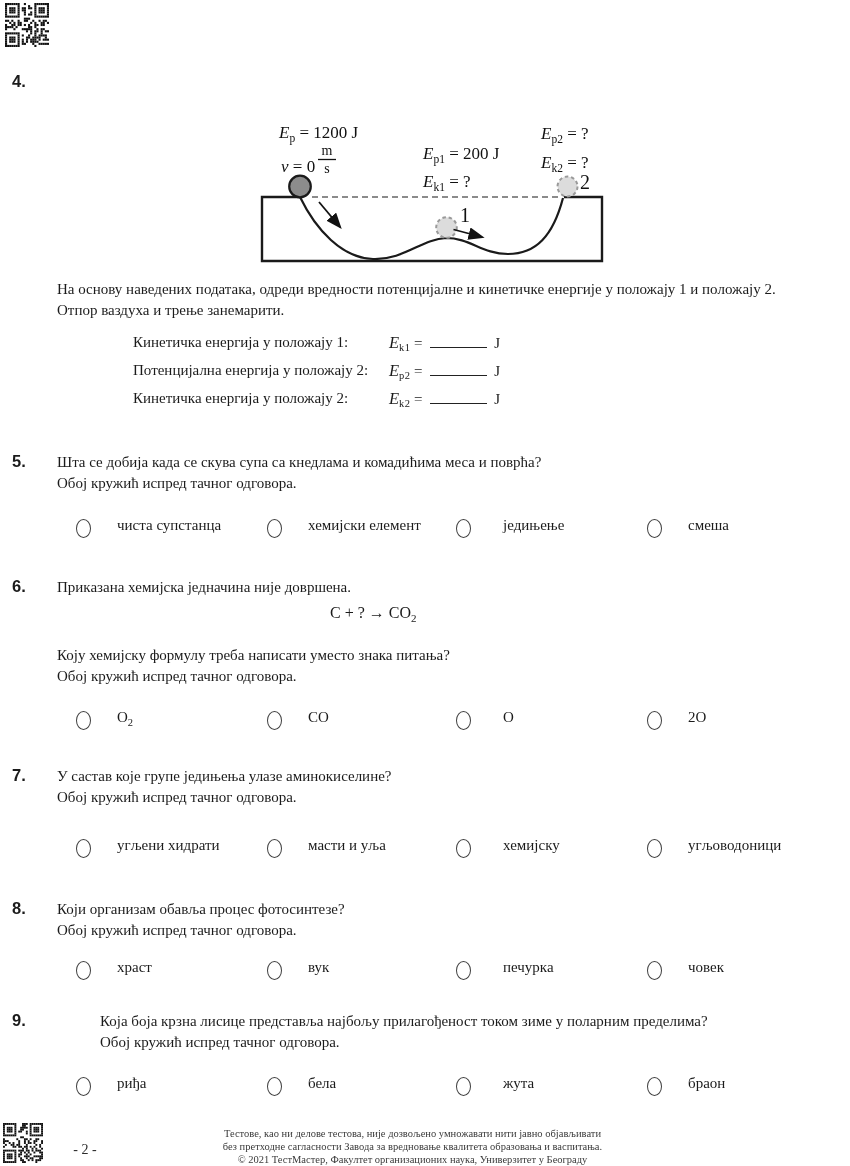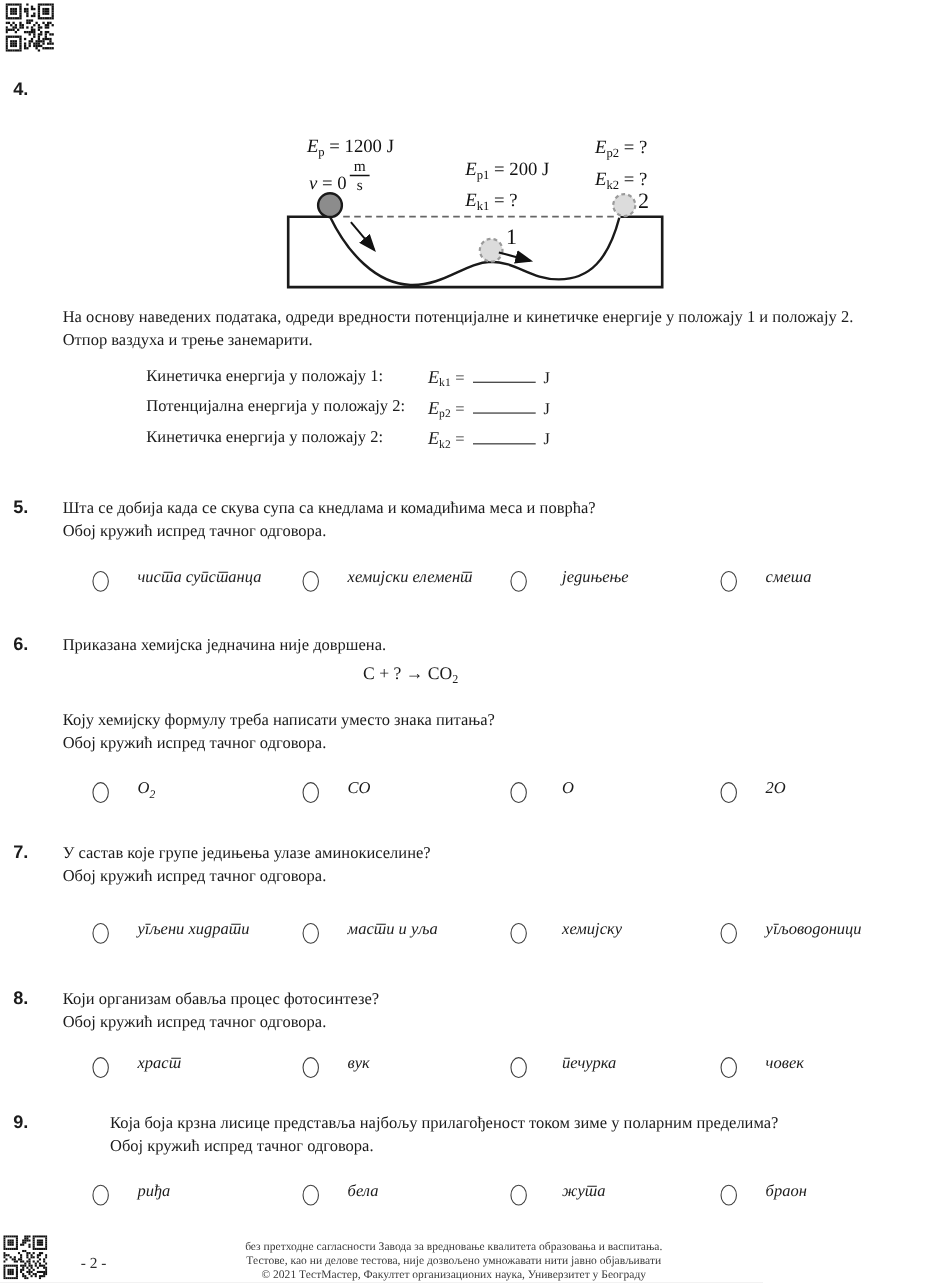--- a/index.html
+++ b/index.html
@@ -10,21 +10,21 @@
     font-size:15px;line-height:21px;overflow:hidden;
   }
   .abs{position:absolute;}
   .qnum{
     position:absolute;left:12px;width:40px;
     font-family:"Liberation Sans","DejaVu Sans",sans-serif;
     font-weight:bold;font-size:16.5px;line-height:21px;
   }
   .qtext{position:absolute;left:57px;width:770px;}
   .qline{white-space:nowrap;}
-  .optrow{position:absolute;left:12px;top:0;width:791px;height:22px;font-style:italic;}
+  .optrow{position:absolute;left:4px;top:0;width:791px;height:22px;}
   .opt{position:absolute;display:flex;align-items:center;gap:26px;height:20px;}
   .opt.c1{left:72px;} .opt.c2{left:263px;} .opt.c3{left:452px;gap:32px;} .opt.c4{left:643px;}
   .radio{
     width:15px;height:19px;flex:0 0 15px;box-sizing:border-box;
     border:1.6px solid #3f3f3f;border-radius:50%;background:#fff;
   }
   .olabel{font-size:15px;white-space:nowrap;}
   .olabel sub{font-size:10.5px;}
   .answers-row{position:absolute;left:12px;width:850px;height:22px;margin-left:24px;}
   .ans-label{position:absolute;left:97px;white-space:nowrap;}
@@ -648,18 +648,18 @@
       <rect x="15" y="19" width="1" height="1" fill="#111"></rect>
       <rect x="17" y="19" width="1" height="1" fill="#111"></rect>
       <rect x="18" y="19" width="1" height="1" fill="#111"></rect>
       <rect x="19" y="19" width="1" height="1" fill="#111"></rect>
       <rect x="10" y="20" width="1" height="1" fill="#111"></rect>
       <rect x="11" y="20" width="1" height="1" fill="#111"></rect>
       <rect x="17" y="20" width="1" height="1" fill="#111"></rect>
     </svg>
   <div class="pagenum" style="top:1139px;">- 2 -</div>
   <div class="footer-text" style="top:1127px;">
+    <div>Тестове, као ни делове тестова, није дозвољено умножавати нити јавно објављивати</div>
     <div>без претходне сагласности Завода за вредновање квалитета образовања и васпитања.</div>
-    <div>Тестове, као ни делове тестова, није дозвољено умножавати нити јавно објављивати</div>
     <div>© 2021 ТестМастер, Факултет организационих наука, Универзитет у Београду</div>
   </div>
 
 </div>
 
 </body></html>

